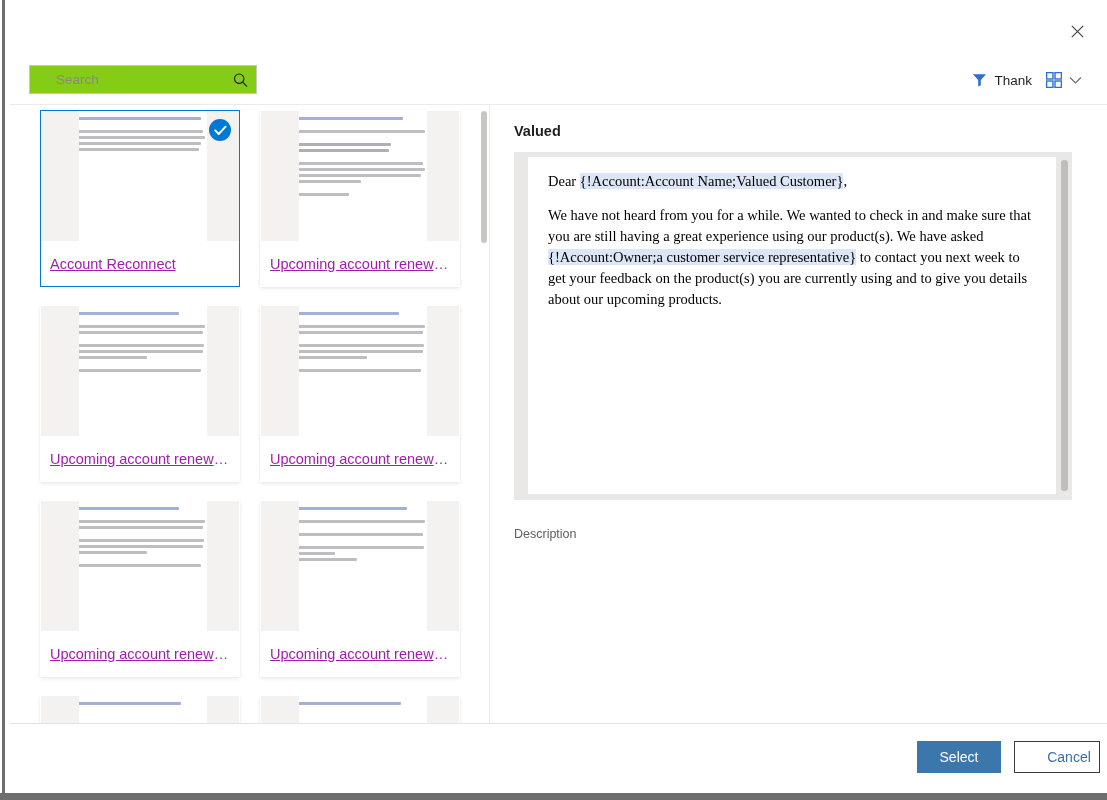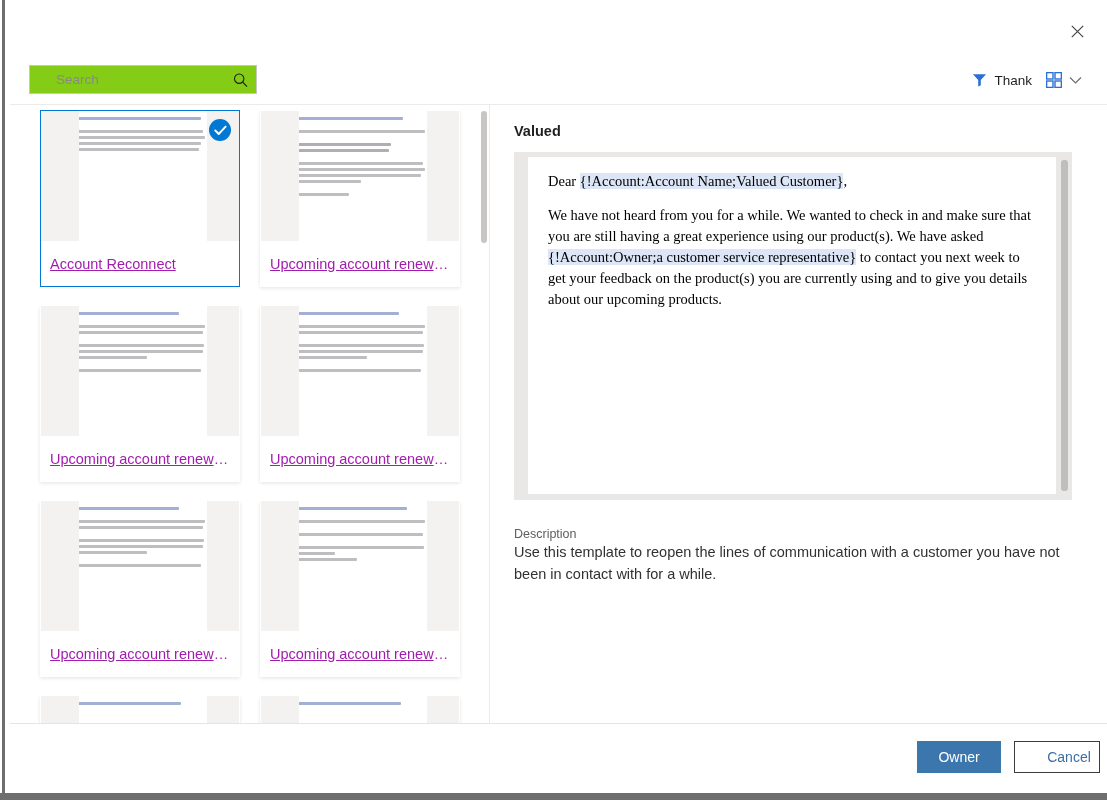--- a/index.html
+++ b/index.html
@@ -563,25 +563,24 @@
           <div class="preview-doc">
             <p><span>Dear </span><span class="merge">{!Account:Account Name;Valued Customer}</span><span>,</span></p>
             <p><span>We have not heard from you for a while. We wanted to check in and make sure that you are still having a great experience using our product(s). We have asked </span><span class="merge">{!Account:Owner;a customer service representative}</span><span> to contact you next week to get your feedback on the product(s) you are currently using and to give you details about our upcoming products.</span></p>
           </div>
           <div class="preview-scroll">
             <div class="preview-scroll-thumb"></div>
           </div>
         </div>
 
         <div class="desc-label">Description</div>
-        <div class="desc-text">Use this template to reopen the lines of communication with a customer you have not been in contact with for a while.</div>
       </div>
 
     </div>
 
     <div class="footer-divider"></div>
     <div class="footer">
-      <button class="btn btn-primary">Owner</button>
+      <button class="btn btn-primary">Select</button>
       <button class="btn btn-secondary">Cancel</button>
     </div>
 
   </div>
 </div>
 
 </body></html>

